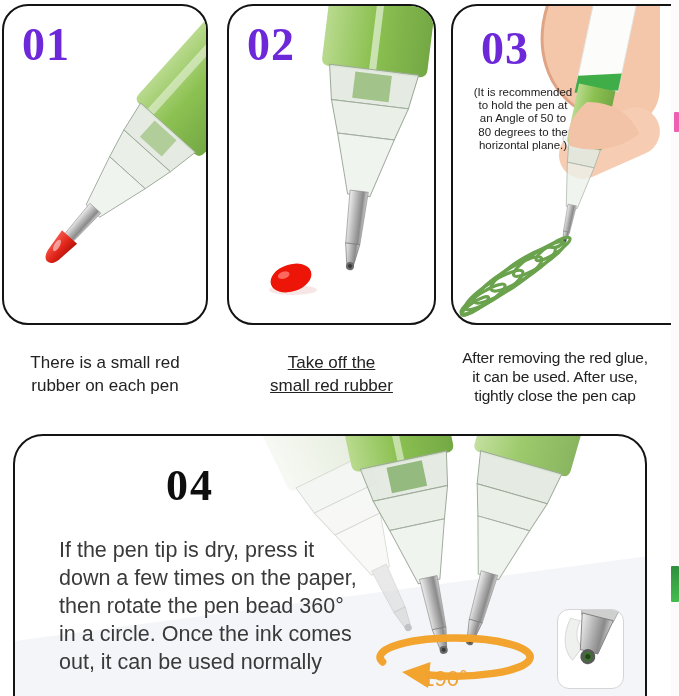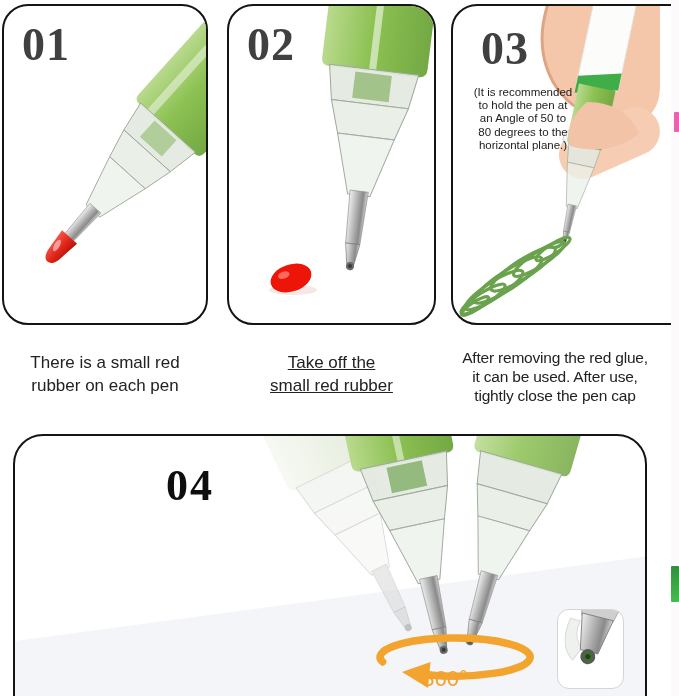--- a/index.html
+++ b/index.html
@@ -14,21 +14,21 @@
     border:2.5px solid #141414;border-radius:26px;
     overflow:hidden;box-sizing:border-box;
   }
   #panel1{left:2px;top:4px;width:206px;height:321px;}
   #panel2{left:227px;top:4px;width:209px;height:321px;}
   #panel3{left:451px;top:4px;width:249px;height:321px;}
   #panel4{left:13px;top:434px;width:634px;height:300px;border-radius:30px;}
   .step-num{
     position:absolute;left:18px;top:16px;
     font-family:"Liberation Serif", serif;font-weight:bold;
-    font-size:46px;color:#404040;letter-spacing:1px;line-height:1;
+    font-size:46px;color:#6d28d9;letter-spacing:1px;line-height:1;
     z-index:5;
   }
   #panel3 .step-num{left:28px;top:20px;}
   .big-num{
     position:absolute;left:90px;top:28px;width:170px;text-align:center;
     font-family:"Liberation Serif", serif;font-weight:bold;
     font-size:44px;color:#0e0e0e;letter-spacing:2px;line-height:1;z-index:5;
   }
   .panel-svg{position:absolute;left:0;top:0;z-index:1;}
   .caption{
@@ -175,20 +175,25 @@
 <div class="caption" id="cap1">There is a small red
 rubber on each pen</div>
 <div class="caption" id="cap2">Take off the
 small red rubber</div>
 <div class="caption" id="cap3">After removing the red glue,
 it can be used. After use,
 tightly close the pen cap</div>
 
 <section class="panel" id="panel4">
   <div class="big-num">04</div>
+  <div class="step4-text">If the pen tip is dry, press it
+down a few times on the paper,
+then rotate the pen bead 360°
+in a circle. Once the ink comes
+out, it can be used normally</div>
   <svg class="panel-svg" width="634" height="300" viewBox="0 0 634 300">
     <polygon points="0,205 634,120 634,300 0,300" fill="#edf0f4" opacity="0.65"></polygon>
 
     <g transform="translate(390,185) rotate(-26) scale(0.9)" opacity="0.55">
       <path d="M-52,-310 L52,-310 L52,-192 Q52,-184 44,-184 L-44,-184 Q-52,-184 -52,-192 Z" fill="url(#gBodyPale)"></path>
       <path d="M-44,-186 L44,-186 L38,-152 L-38,-152 Z" fill="rgba(232,237,230,0.9)" stroke="#b3bcae" stroke-width="1"></path>
       <path d="M-38,-152 L38,-152 L28,-120 L-28,-120 Z" fill="rgba(236,240,234,0.85)" stroke="#b3bcae" stroke-width="1"></path>
       <path d="M-28,-120 L28,-120 L11,-62 L-11,-62 Z" fill="rgba(240,243,238,0.8)" stroke="#b8c0b3" stroke-width="1"></path>
       <path d="M-9,-66 L9,-66 L7,-14 L-7,-14 Z" fill="#d8d8d8" stroke="#a8a8a8" stroke-width="0.6"></path>
       <path d="M-7,-14 L7,-14 L3.5,6 L-3.5,6 Z" fill="#cfcfcf" stroke="#9a9a9a" stroke-width="0.6"></path>
@@ -217,21 +222,21 @@
       <path d="M-7,-14 L7,-14 L3.5,6 L-3.5,6 Z" fill="url(#gMetal)" stroke="#6f6f6f" stroke-width="0.6"></path>
       <circle cx="0" cy="8" r="4" fill="#6a6a6a"></circle>
         <circle cx="0" cy="8" r="2" fill="#3a3a3a"></circle>
     </g>
 
     <g>
       <path d="M367.6,225.9 A75,19 0 1 1 414.3,238.9" fill="none" stroke="#f2a42f" stroke-width="7.5" stroke-linecap="round"></path>
       <polygon points="387,236 415.5,226 413,252" fill="#f2a42f"></polygon>
     </g>
   </svg>
-  <div class="rot-label">360°</div>
+  <div class="rot-label">190°</div>
 
   <div class="inset">
     <svg width="64" height="77" viewBox="0 0 64 77">
       <g transform="translate(33,34) rotate(14)">
         <path d="M-26,-20 C-30,0 -24,14 -14,20 L-8,6 C-16,0 -18,-10 -16,-20 Z" fill="rgba(238,240,238,0.95)" stroke="#d8dcd6" stroke-width="1"></path>
         <path d="M-20,-42 L20,-42 L16,-26 L-16,-26 Z" fill="#cfcfcf" stroke="#a8a8a8" stroke-width="0.8"></path>
         <path d="M-16,-28 L16,-28 L9,8 L-9,8 Z" fill="url(#gMetal)" stroke="#777777" stroke-width="0.8"></path>
         <circle cx="0" cy="13" r="7.5" fill="#5a5a5a"></circle>
         <circle cx="0" cy="13" r="5" fill="#3f6f33"></circle>
         <circle cx="0" cy="13" r="2.5" fill="#244018"></circle>

